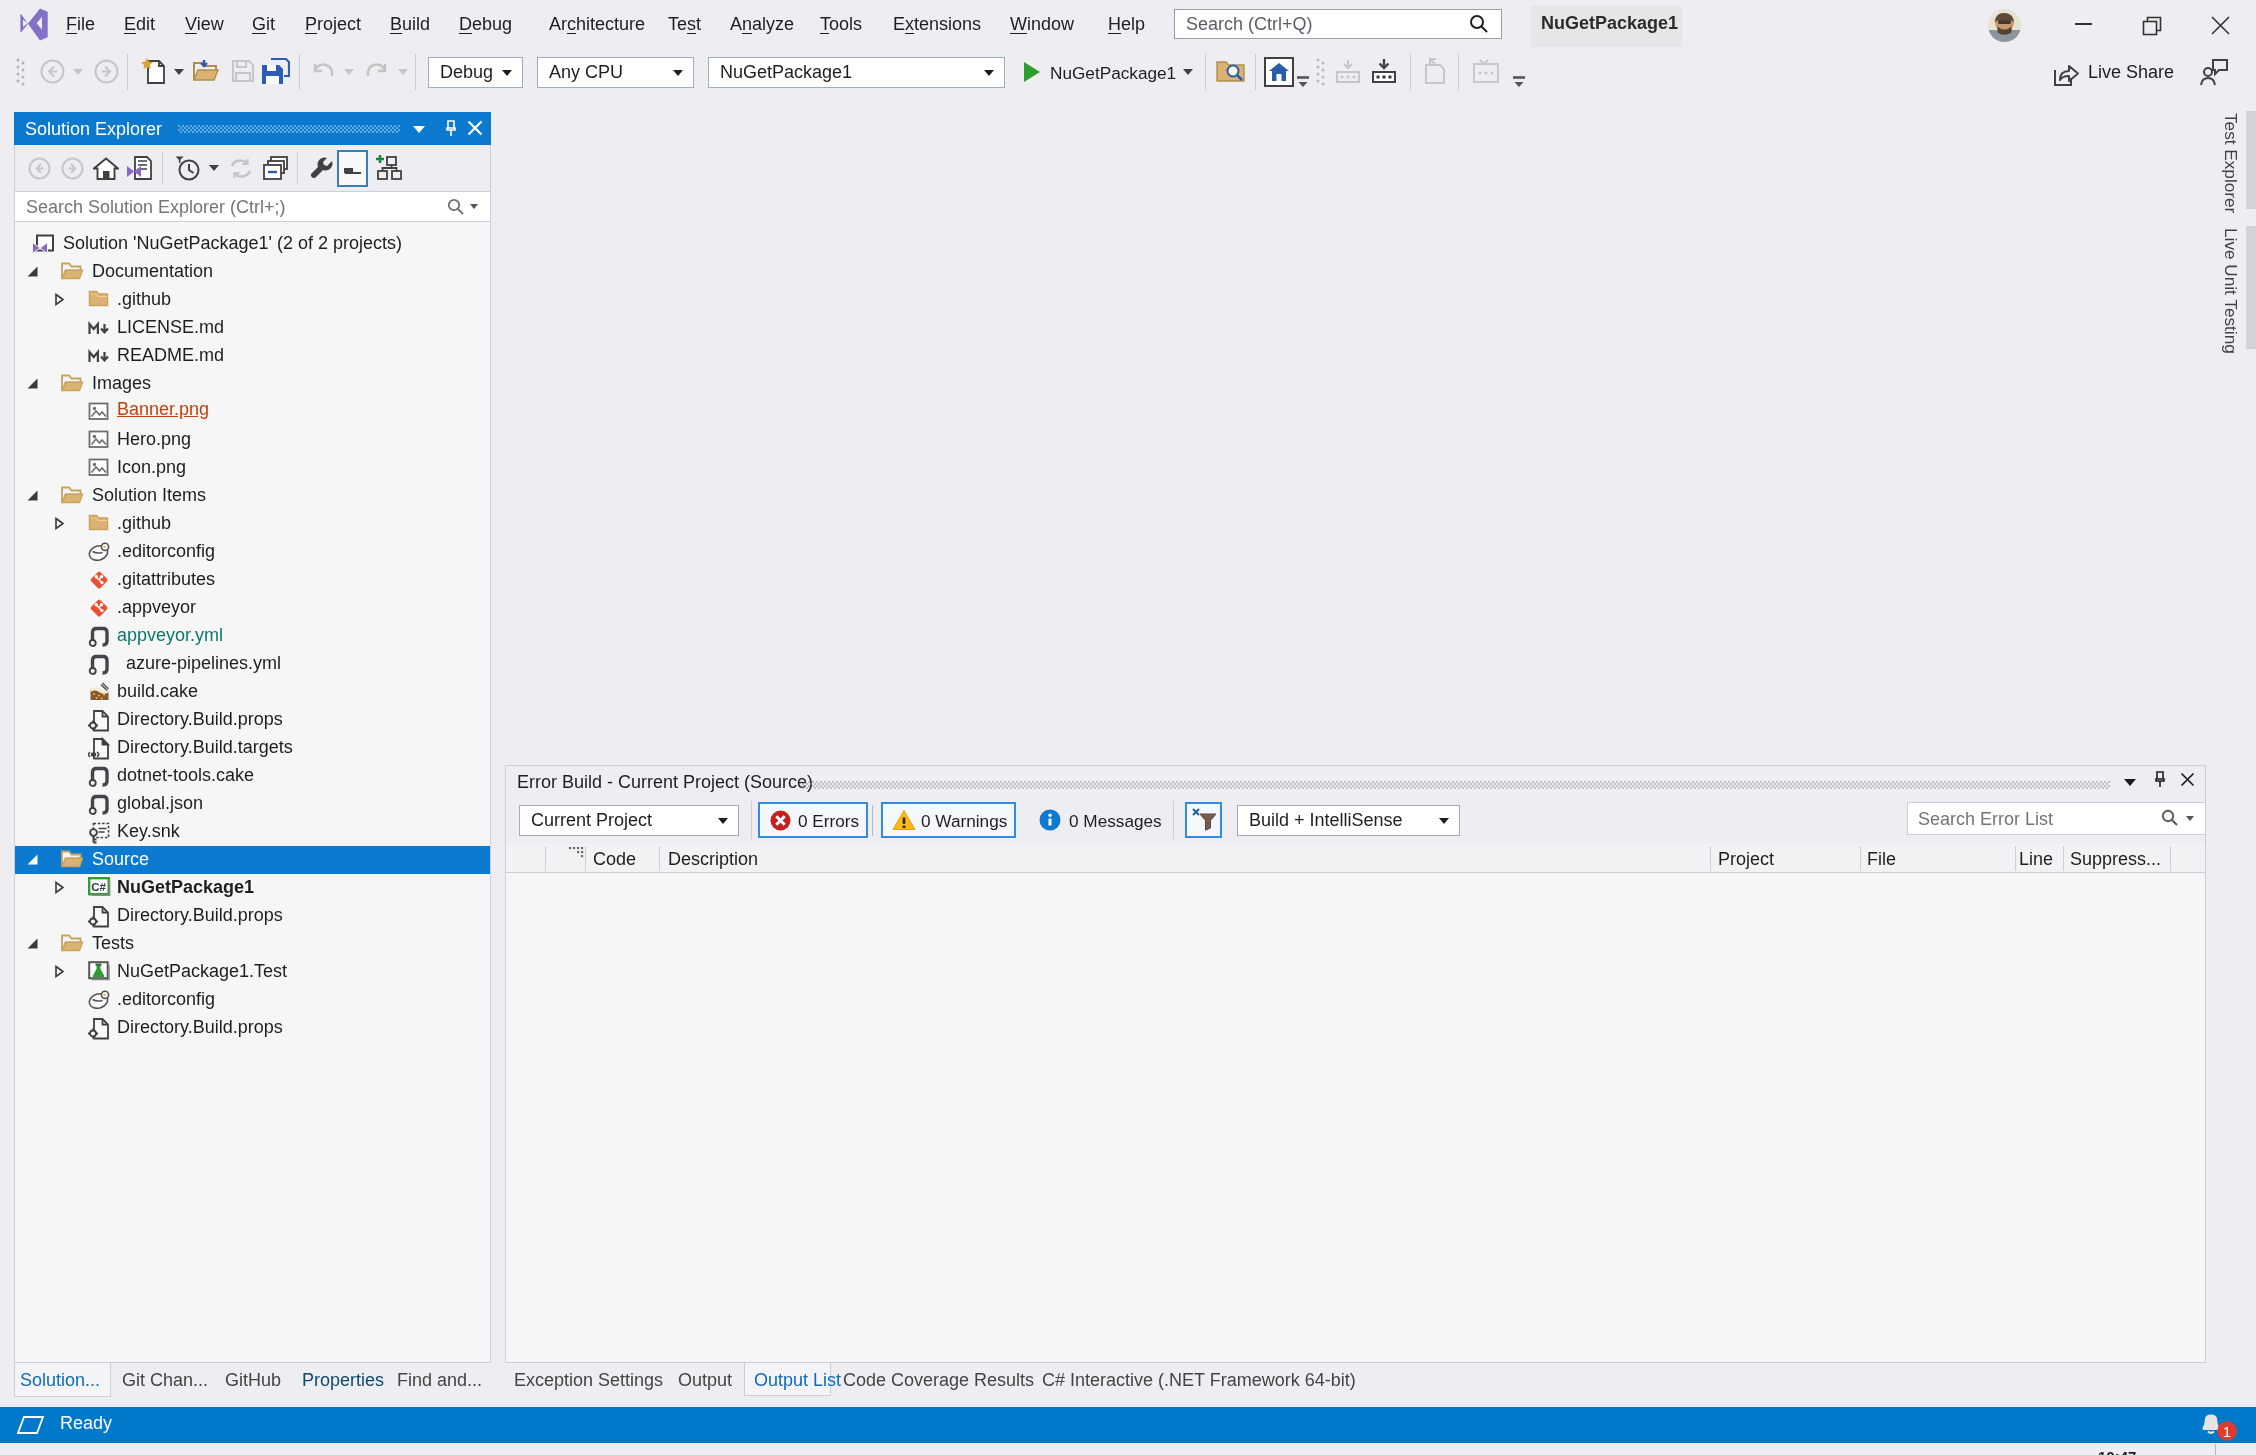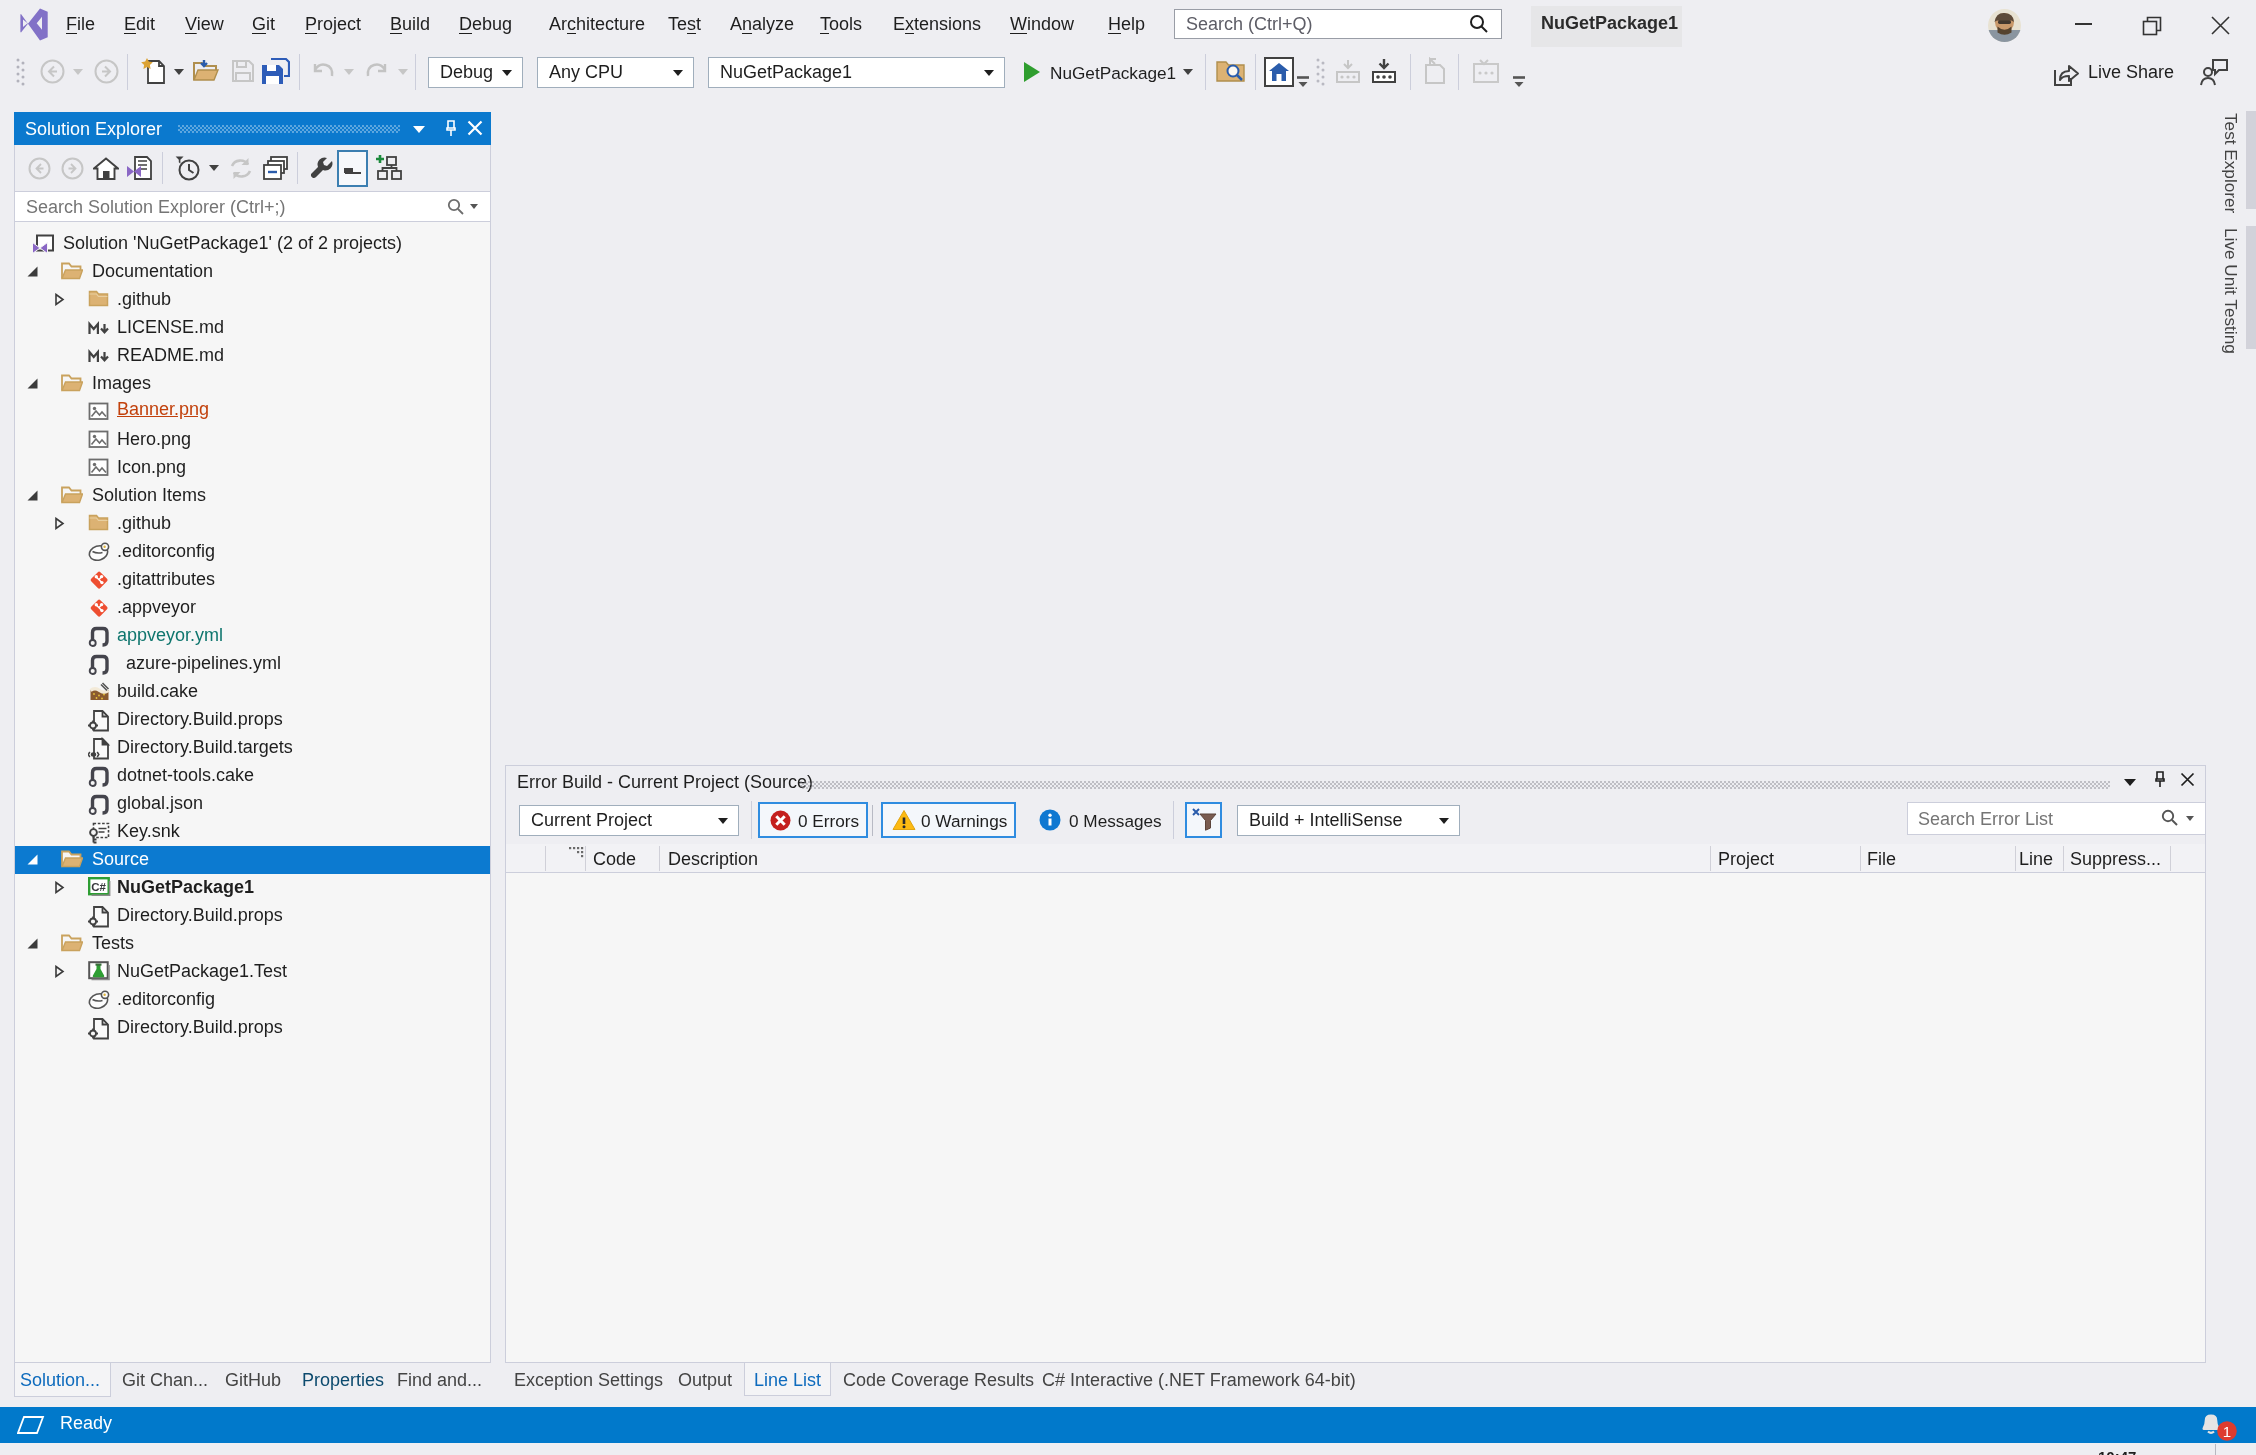--- a/index.html
+++ b/index.html
@@ -564,21 +564,21 @@
 <div class="abs" style="left:2241px;top:228px;color:#424242;white-space:nowrap;font-size:17.2px;transform:rotate(90deg);transform-origin:0 0;">Live Unit Testing</div>
 <div class="abs" style="left:14px;top:1363px;width:97px;height:34px;background:#f4f4f6;border:1px solid #cccedb;border-top:none;"></div>
 <div class="abs" style="left:20px;top:1370px;white-space:nowrap;color:#0e6bbd;">Solution...</div>
 <div class="abs" style="left:122px;top:1370px;white-space:nowrap;color:#444;">Git Chan...</div>
 <div class="abs" style="left:225px;top:1370px;white-space:nowrap;color:#444;">GitHub</div>
 <div class="abs" style="left:302px;top:1370px;white-space:nowrap;color:#0c4a6e;">Properties</div>
 <div class="abs" style="left:397px;top:1370px;white-space:nowrap;color:#444;">Find and...</div>
 <div class="abs" style="left:514px;top:1370px;white-space:nowrap;color:#444;">Exception Settings</div>
 <div class="abs" style="left:678px;top:1370px;white-space:nowrap;color:#444;">Output</div>
 <div class="abs" style="left:744px;top:1363px;width:87px;height:33px;background:#f4f4f6;border:1px solid #cccedb;border-top:none;"></div>
-<div class="abs" style="left:754px;top:1370px;white-space:nowrap;color:#0e6bbd;">Line List</div>
+<div class="abs" style="left:754px;top:1370px;white-space:nowrap;color:#0e6bbd;">Output List</div>
 <div class="abs" style="left:843px;top:1370px;white-space:nowrap;color:#444;">Code Coverage Results</div>
 <div class="abs" style="left:1042px;top:1370px;white-space:nowrap;color:#444;">C# Interactive (.NET Framework 64-bit)</div>
 <div class="abs" style="left:0px;top:1407px;width:2256px;height:36px;background:#0179cb;"></div>
 <svg class="abs" style="left:17px;top:1415px;" width="30" height="20" viewBox="0 0 30 20">
     <path d="M7 2 H26 L20 18 H1 Z" fill="none" stroke="#fff" stroke-width="1.8"></path>
   </svg>
 <div class="abs" style="left:60px;top:1413px;white-space:nowrap;color:#fff;">Ready</div>
 <svg class="abs" style="left:2198px;top:1411px;" width="42" height="32" viewBox="0 0 42 32">
     <path d="M7 19 q-3.5 0 -2.2 -2.6 q1.9 -2.8 1.9 -7 q0 -5.8 6.3 -5.8 q6.3 0 6.3 5.8 q0 4.2 1.9 7 q1.3 2.6 -2.2 2.6 z" fill="#e4e4e4"></path>
 <path d="M10 20.5 q3 2.8 6 0" stroke="#e4e4e4" stroke-width="2.2" fill="none"></path>

